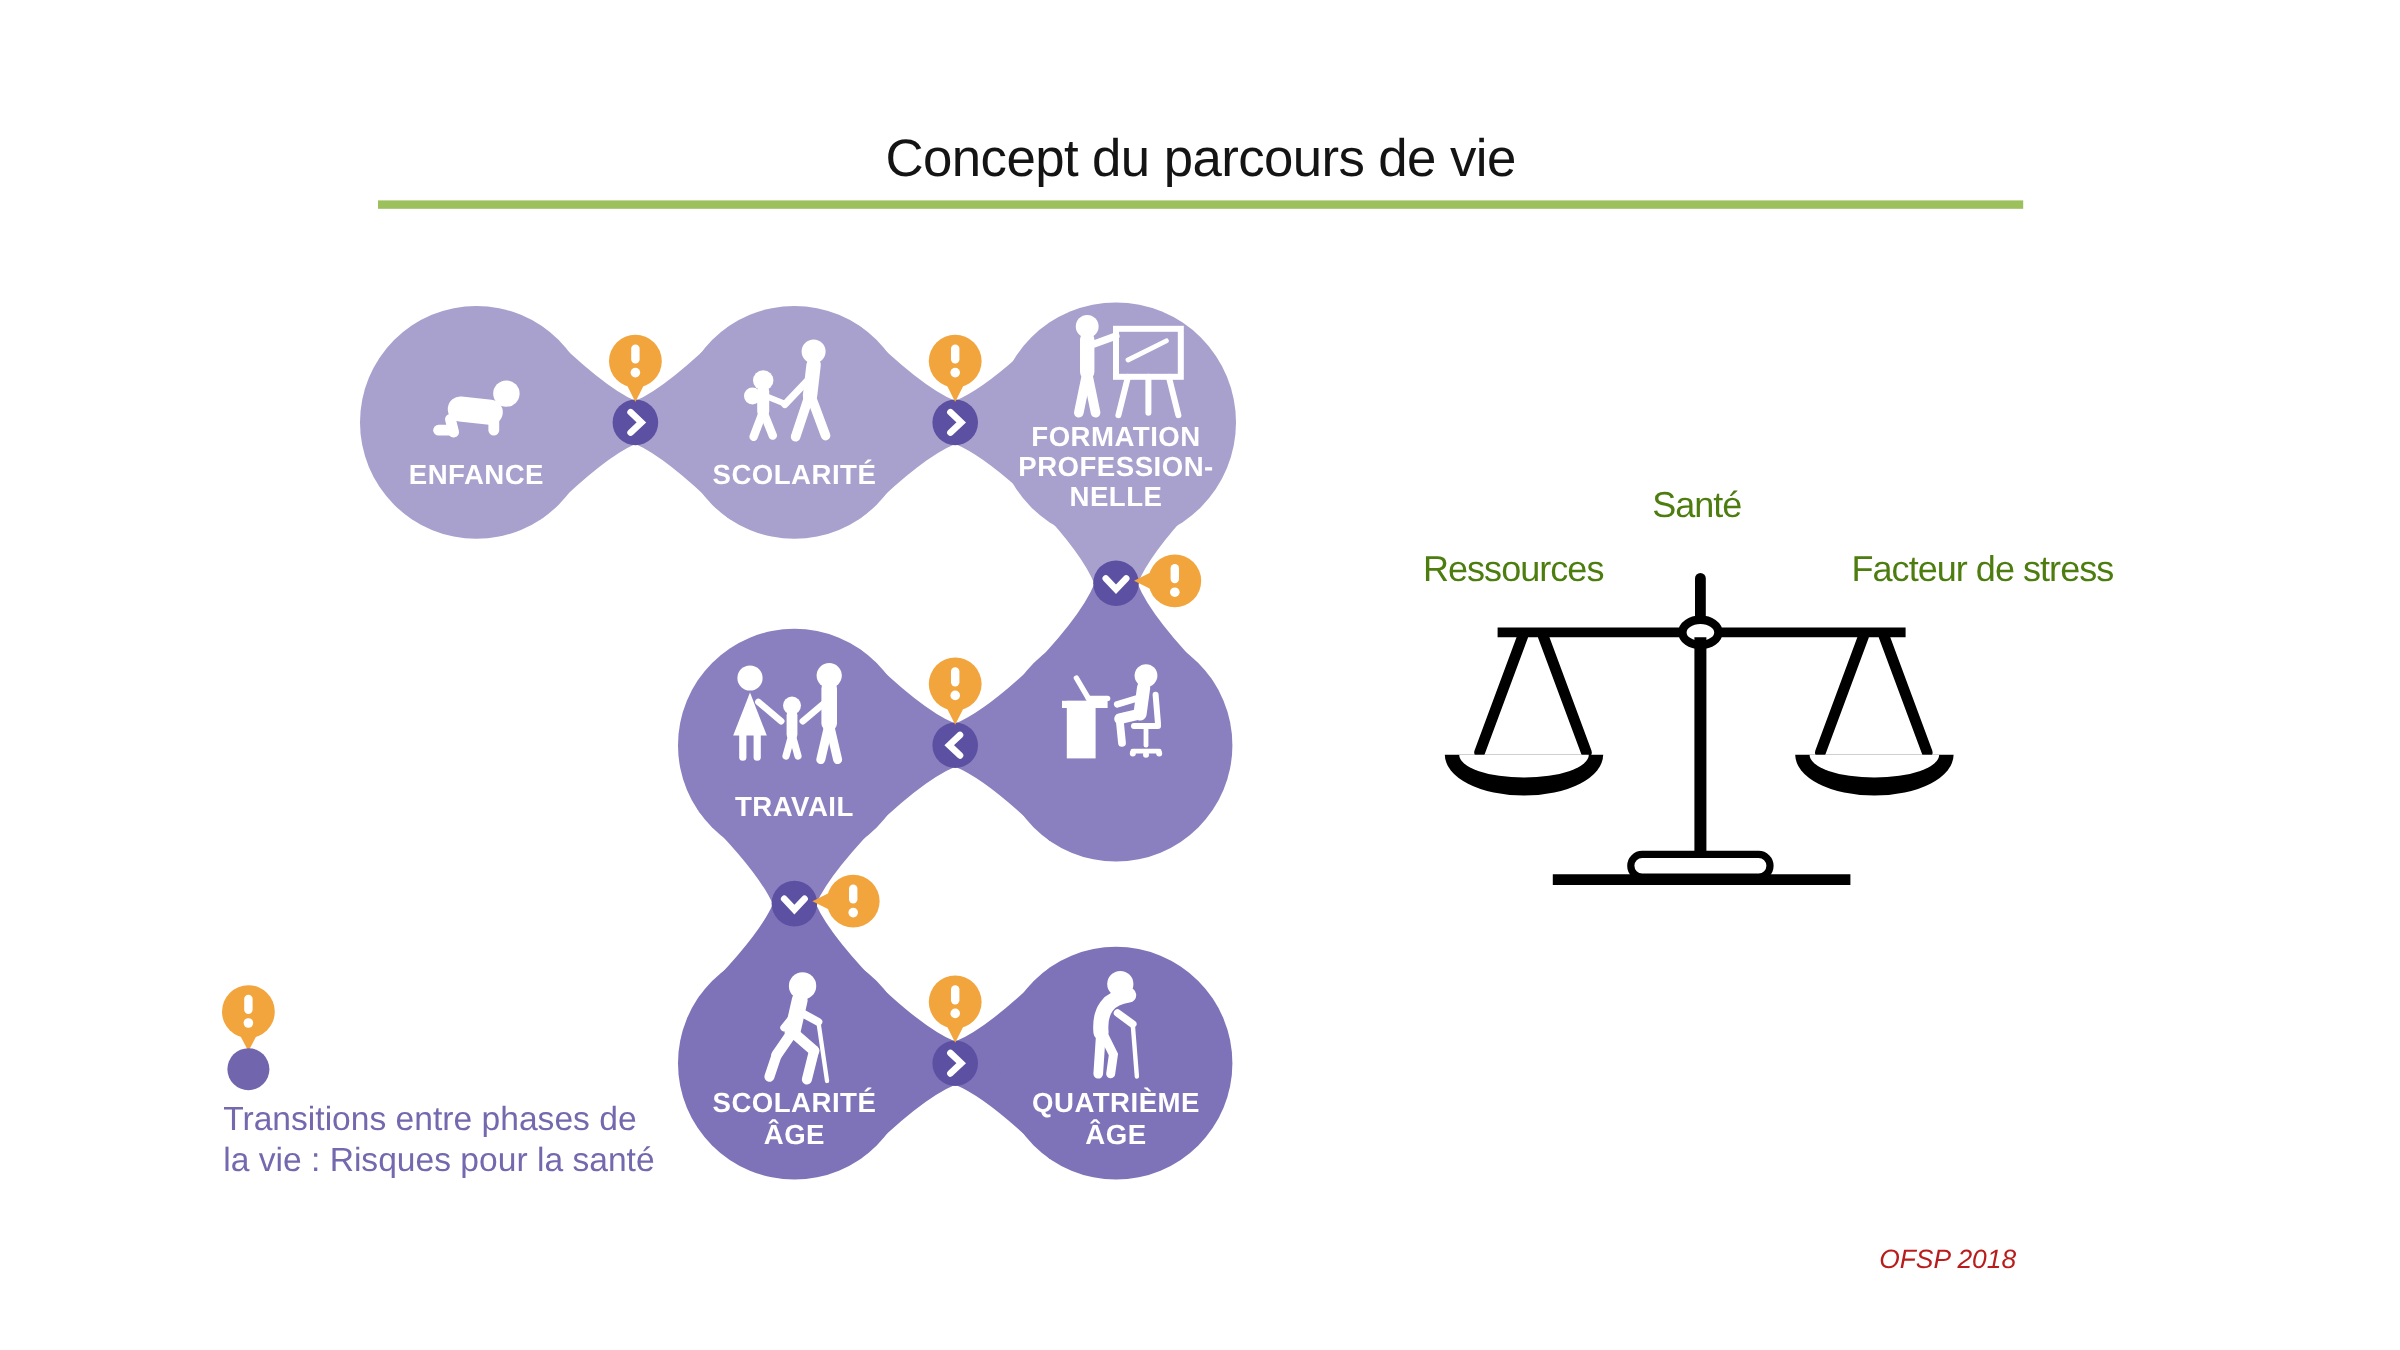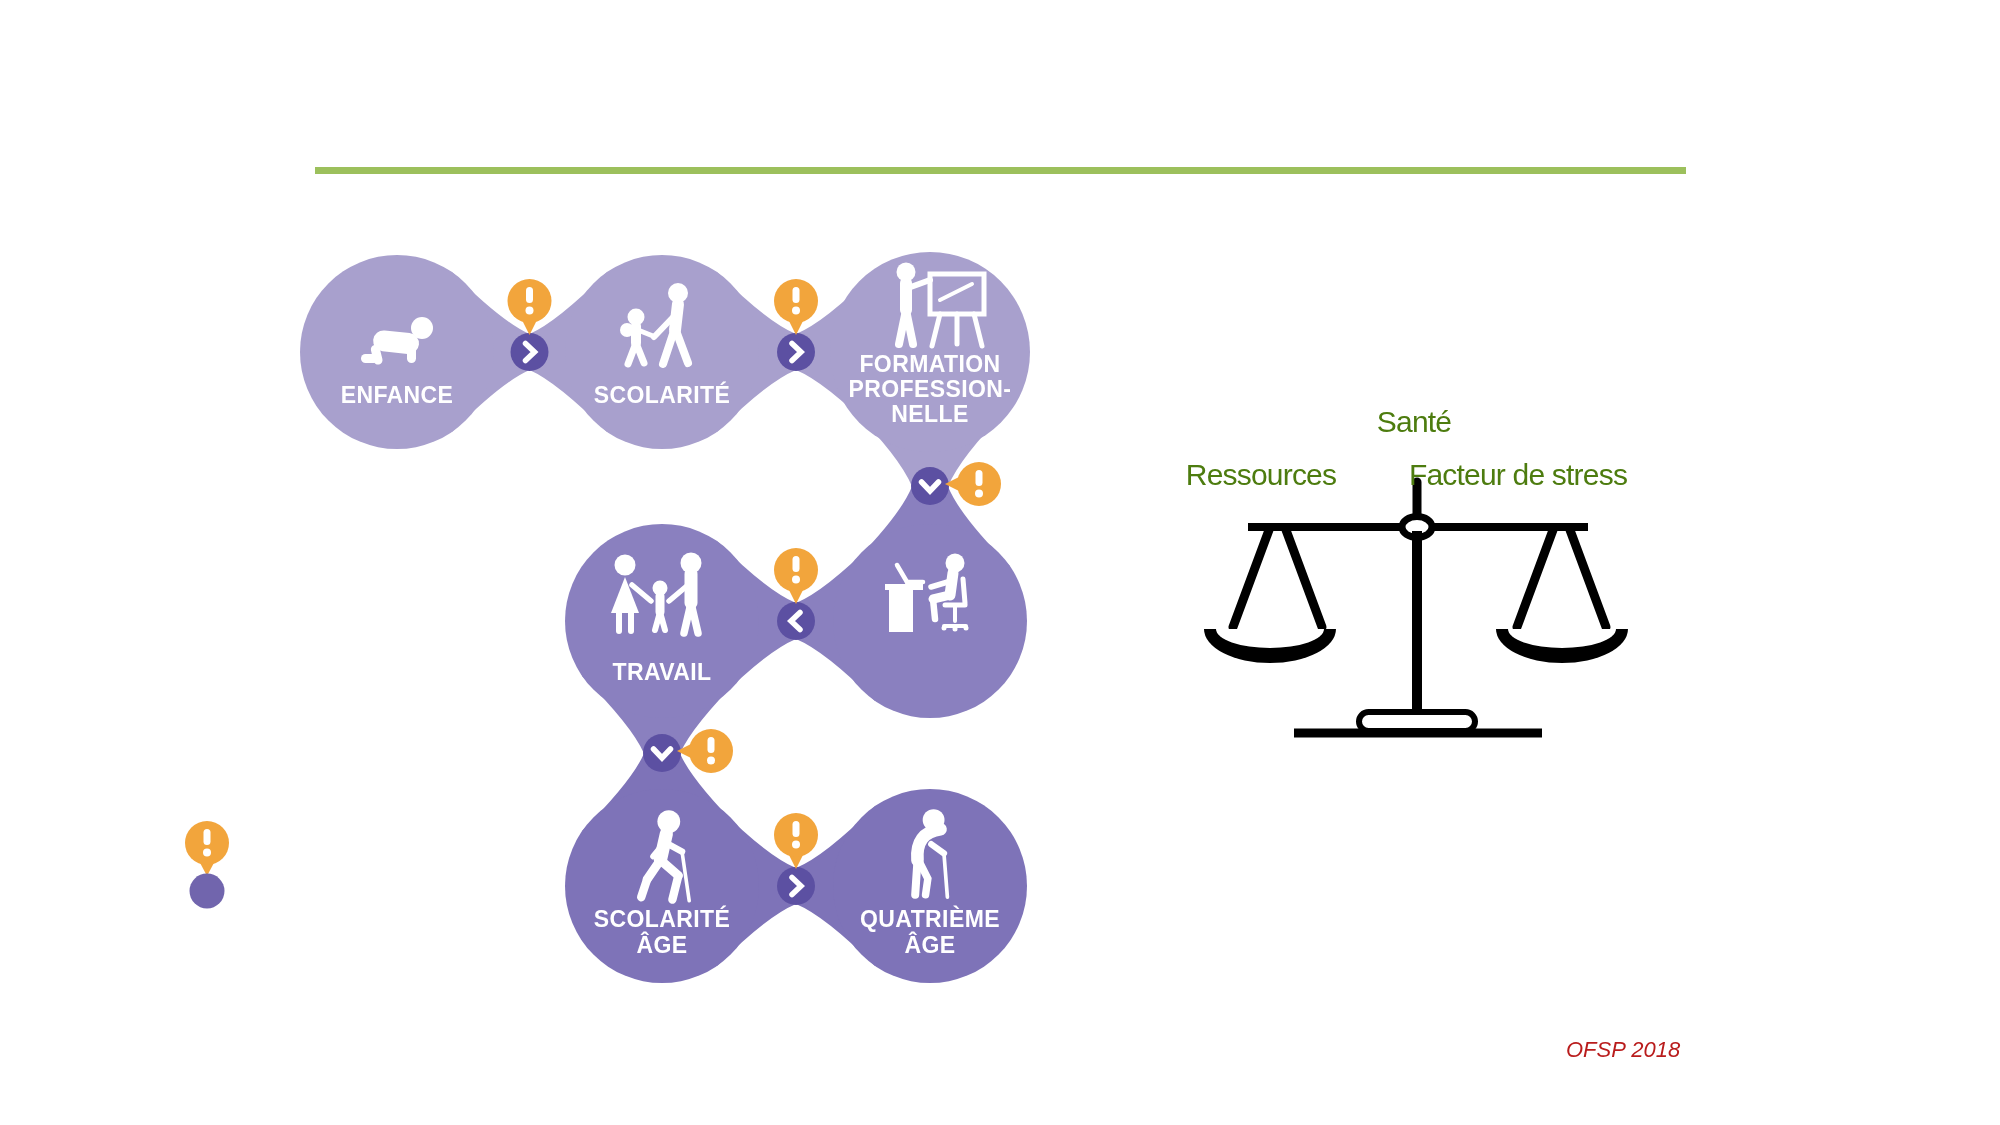--- a/index.html
+++ b/index.html
@@ -23,20 +23,21 @@
   .c-dot{fill:var(--legend_dot,#7165ad)}
   .wfill{fill:#fff}
   .wstroke{stroke:#fff;stroke-linecap:round;fill:none}
   .kstroke{stroke:#000;fill:none}
 </style>
 </head>
 <body>
 
 <div class="stage">
 
+  <div class="title">Concept du parcours de vie</div>
   <div class="rule"></div>
 
   <svg class="diagram" width="2000" height="1125" viewBox="0 0 2000 1125">
 
     <g>
       <path class="c-row1" d="M 452,272 Q 502,322 529.5,334 Q 557,322 607,272 L 607,432 Q 557,382 529.5,370 Q 502,382 452,432 Z"></path>
       <path class="c-row1" d="M 717,272 Q 767,322 796,334 Q 825,322 875,272 L 875,432 Q 825,382 796,370 Q 767,382 717,432 Z"></path>
       <path class="c-row1" d="M 850,407 Q 900,457 912,486.5 L 948,486.5 Q 960,457 1010,407 Z"></path>
       <path class="c-row2" d="M 850,566 Q 900,516 912,486.5 L 948,486.5 Q 960,516 1010,566 Z"></path>
       <path class="c-row2" d="M 717,541 Q 767,591 796,603 Q 825,591 875,541 L 875,701 Q 825,651 796,639 Q 767,651 717,701 Z"></path>
@@ -243,17 +244,19 @@
 PROFESSION-
 NELLE</div>
   <div class="phase-label" style="left:662px;top:659px">TRAVAIL</div>
   <div class="phase-label" style="left:662px;top:906px">SCOLARITÉ
 ÂGE</div>
   <div class="phase-label" style="left:930px;top:906px">QUATRIÈME
 ÂGE</div>
 
   <div class="balance-label" style="left:1414px;top:405px">Santé</div>
   <div class="balance-label" style="left:1261px;top:458px">Ressources</div>
-  <div class="balance-label" style="left:1518px;top:458px">Facteur de stress</div>
-
+  <div class="balance-label" style="left:1652px;top:458px">Facteur de stress</div>
+
+  <div class="legend-text">Transitions entre phases de
+la vie : Risques pour la santé</div>
 
   <div class="source">OFSP 2018</div>
 </div>
 
 </body></html>

